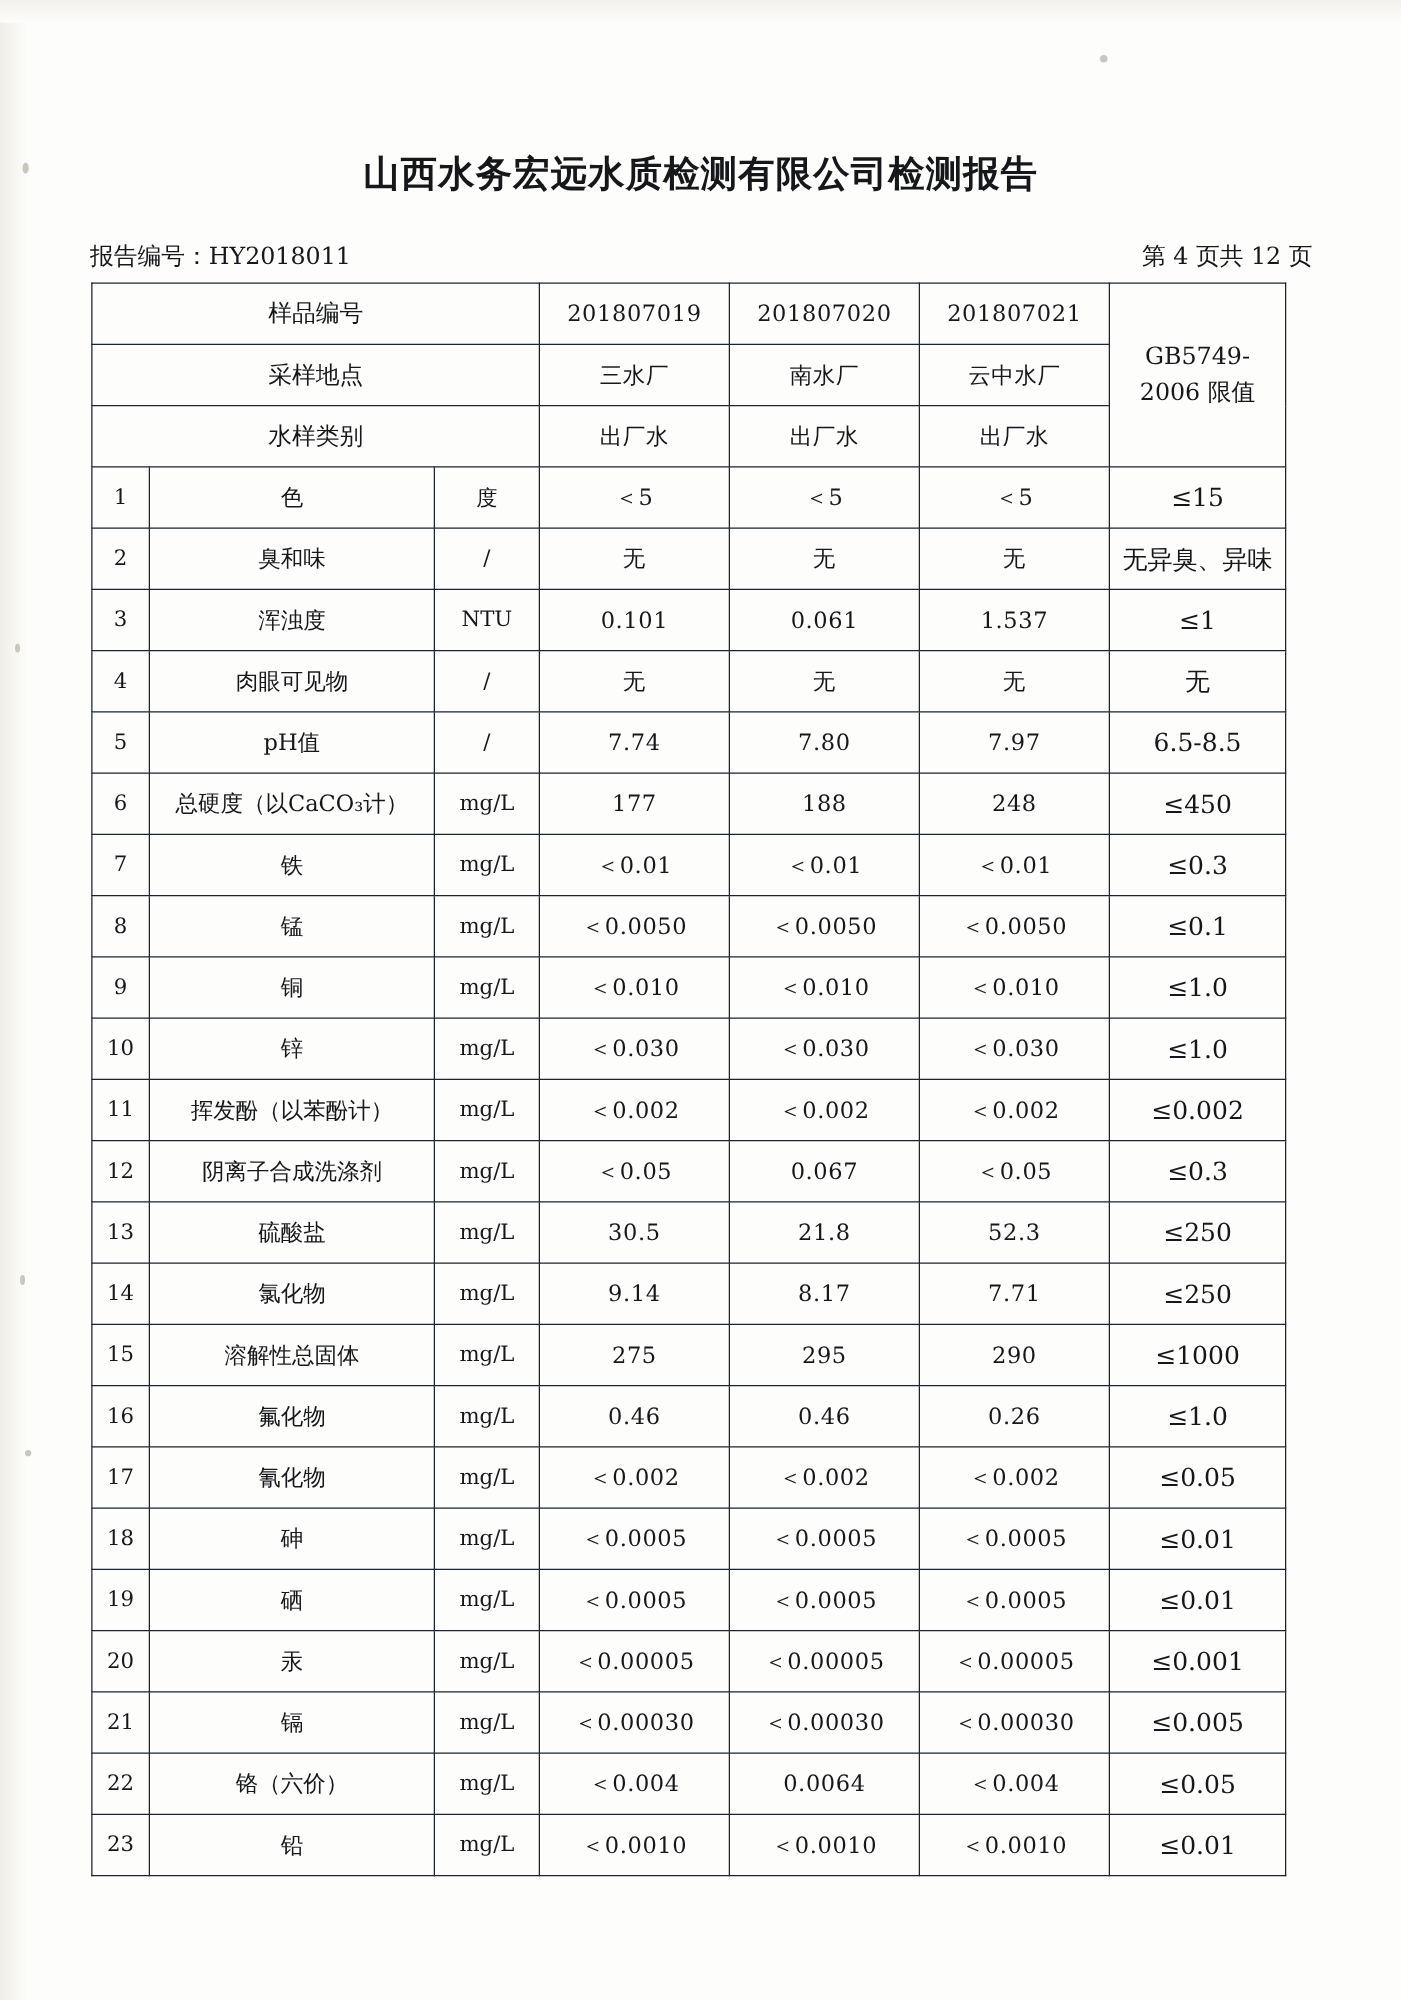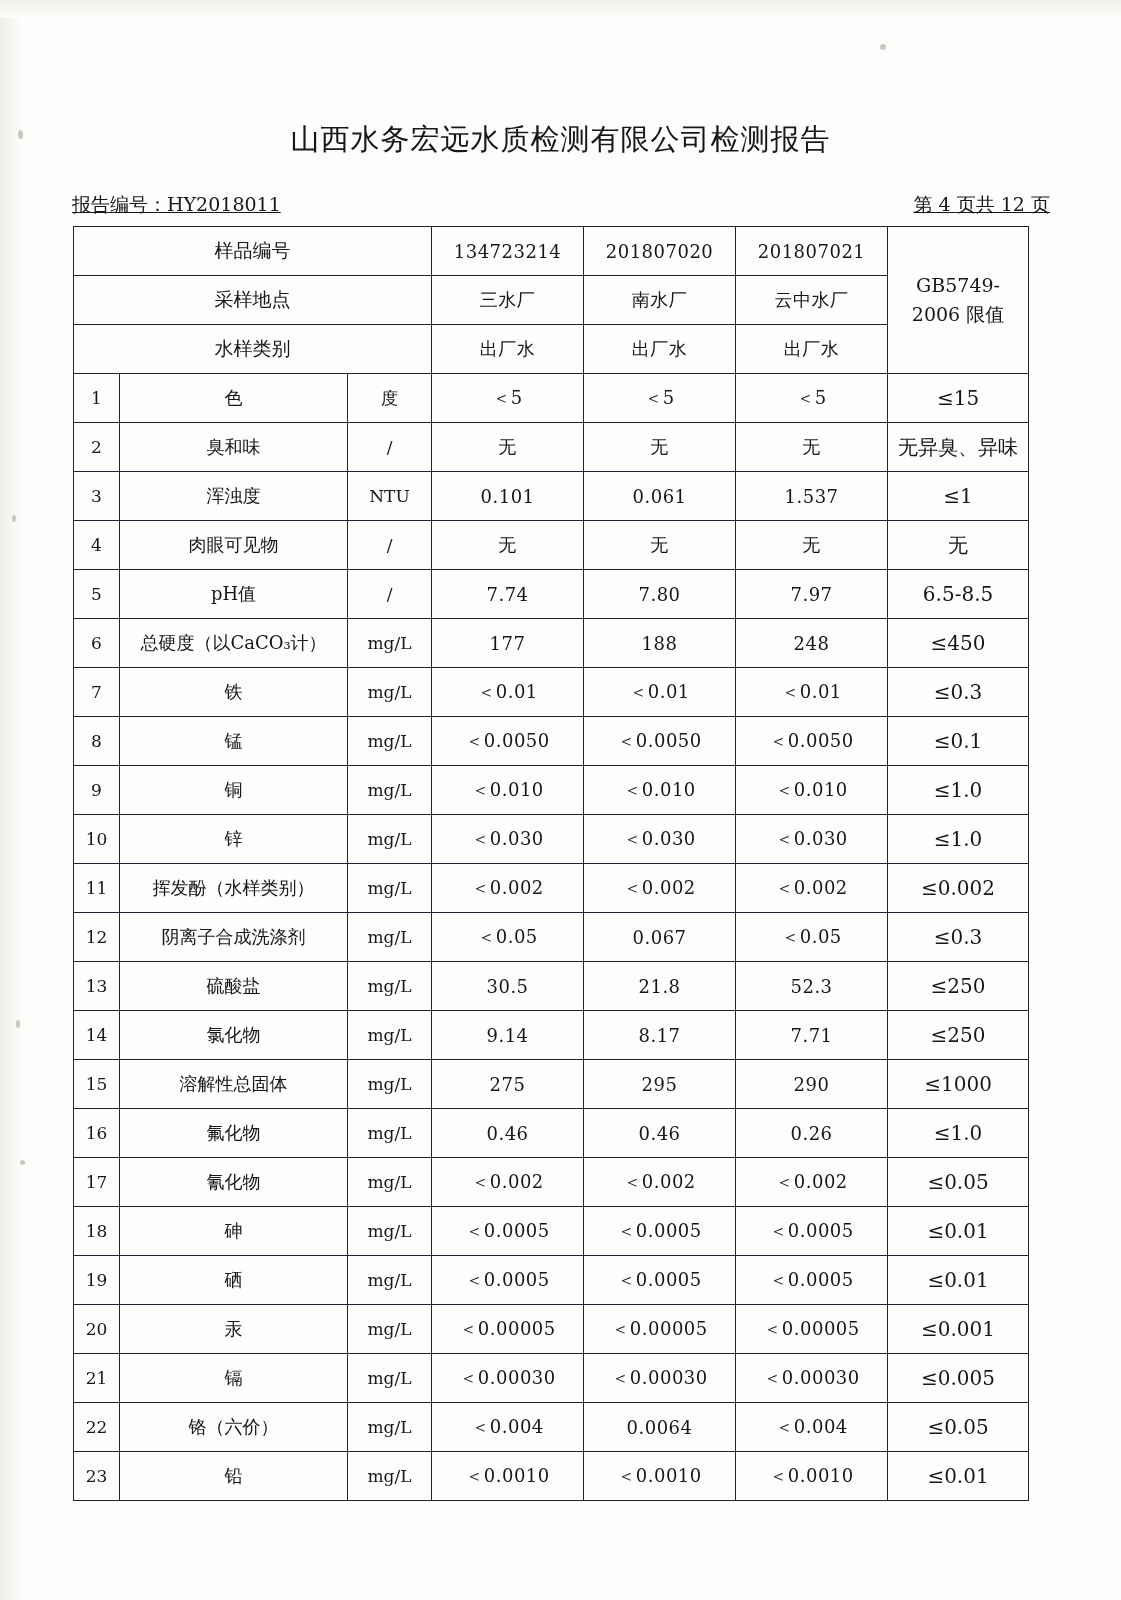--- a/index.html
+++ b/index.html
@@ -40,36 +40,36 @@
     border-radius: 50%;
   }
 
   .doc-title {
     position: absolute;
     top: 120px;
     left: 0;
     width: 1121px;
     text-align: center;
     font-size: 29px;
-    font-weight: normal;
+    font-weight: bold;
     letter-spacing: 1px;
     font-family: "DejaVu Serif", "Liberation Serif", serif;
   }
 
   .meta-row {
     position: absolute;
     top: 192px;
     left: 72px;
     width: 978px;
     display: flex;
     justify-content: space-between;
     font-size: 19px;
     font-family: "DejaVu Serif", "Liberation Serif", serif;
   }
-  .meta-left, .meta-right { white-space: nowrap; text-decoration: underline; }
+  .meta-left, .meta-right { white-space: nowrap; }
 
   table.report {
     position: absolute;
     top: 226px;
     left: 73px;
     border-collapse: collapse;
     width: 955px;
     table-layout: fixed;
     font-size: 18px;
   }
@@ -130,21 +130,21 @@
         <col class="c-name">
         <col class="c-unit">
       <col class="c-val">
         <col class="c-val">
         <col class="c-val">
         <col class="c-lim">
     </colgroup>
     <tbody>
       <tr>
         <td class="hdr-label" colspan="3">样品编号</td>
-        <td class="val">134723214</td>
+        <td class="val">201807019</td>
         <td class="val">201807020</td>
         <td class="val">201807021</td>
         <td class="limit-head" rowspan="3">
           <div>GB5749-</div>
           <div>2006 限值</div>
         </td>
       </tr>
       <tr>
         <td class="hdr-label" colspan="3">采样地点</td>
         <td class="val">三水厂</td>
@@ -243,21 +243,21 @@
           <td class="idx">10</td>
           <td class="name">锌</td>
           <td class="unit">mg/L</td>
           <td class="val">＜0.030</td>
           <td class="val">＜0.030</td>
           <td class="val">＜0.030</td>
           <td class="lim">≤1.0</td>
         </tr>
       <tr>
           <td class="idx">11</td>
-          <td class="name">挥发酚（水样类别）</td>
+          <td class="name">挥发酚（以苯酚计）</td>
           <td class="unit">mg/L</td>
           <td class="val">＜0.002</td>
           <td class="val">＜0.002</td>
           <td class="val">＜0.002</td>
           <td class="lim">≤0.002</td>
         </tr>
       <tr>
           <td class="idx">12</td>
           <td class="name">阴离子合成洗涤剂</td>
           <td class="unit">mg/L</td>

